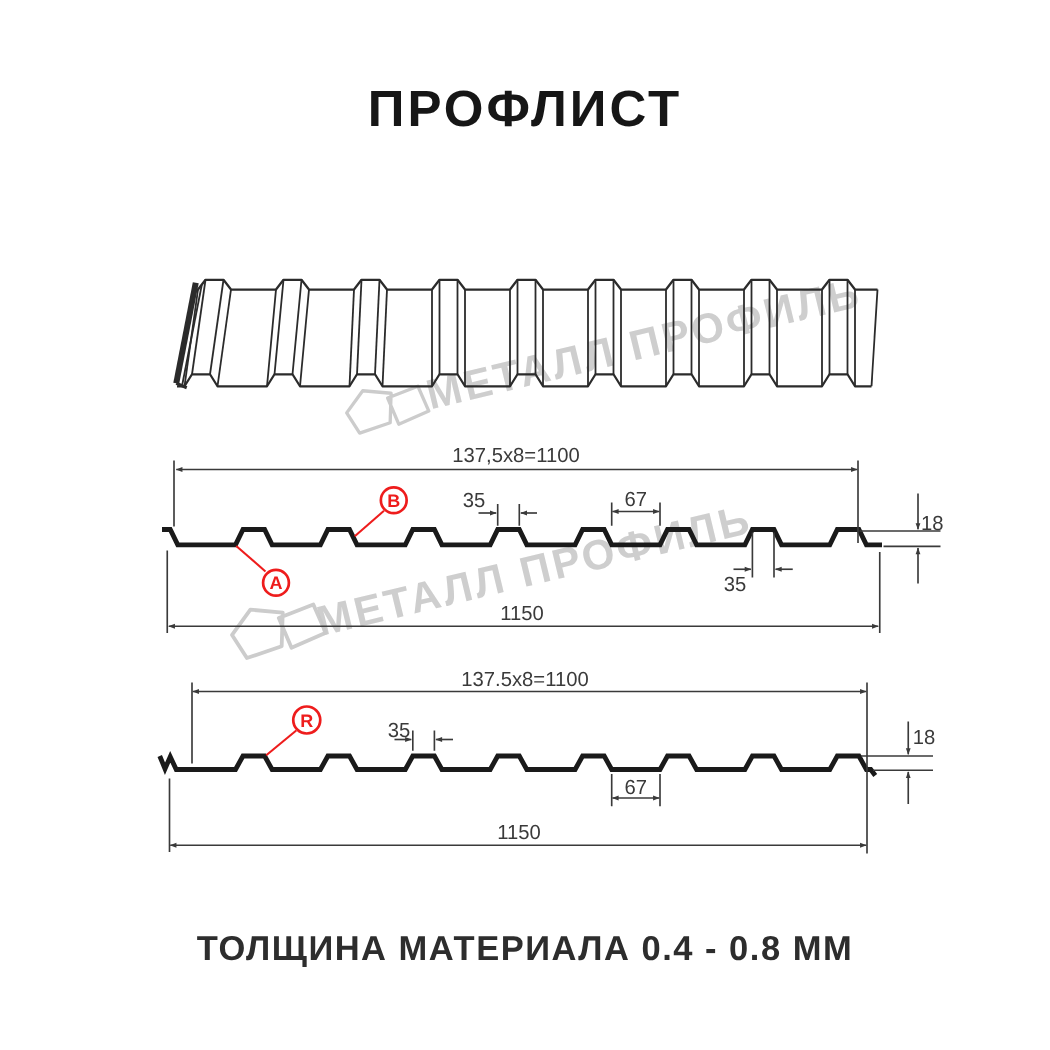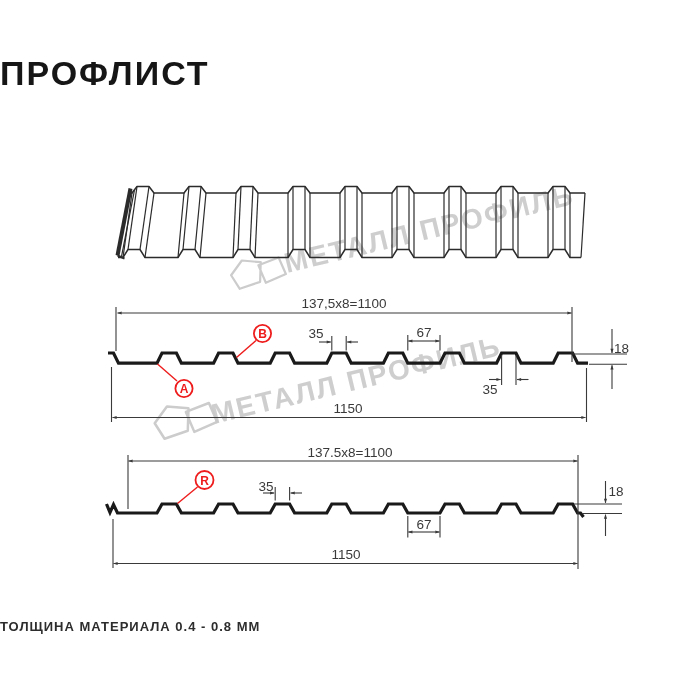--- a/index.html
+++ b/index.html
@@ -1,23 +1,23 @@
 <!DOCTYPE html>
 <html><head>
 <meta charset="utf-8">
 <style>
   html,body{margin:0;padding:0;background:#ffffff;}
   #page{position:relative;width:700px;height:700px;background:#fff;overflow:hidden;
         font-family:"Liberation Sans", sans-serif;}
-  .title{position:absolute;left:0;top:54px;width:700px;text-align:left;
+  .title{position:absolute;left:0;top:54px;width:700px;text-align:center;
          font-size:34px;font-weight:bold;letter-spacing:2px;color:#161616;}
   .subtitle{position:absolute;left:0;top:100px;width:700px;text-align:center;
          font-size:16px;font-weight:bold;letter-spacing:1px;color:#1e1e1e;}
-  .footer{position:absolute;left:0;top:619px;width:700px;
-         font-size:13px;font-weight:bold;letter-spacing:1px;color:#2d2d2d;}
+  .footer{position:absolute;left:0;top:619px;width:700px;text-align:center;
+         font-size:23px;font-weight:bold;letter-spacing:1px;color:#2d2d2d;}
   svg{position:absolute;left:0;top:0;}
   .dimtxt{font-size:13.5px;fill:#3a3a3a;}
   .redtxt{font-size:12px;font-weight:bold;fill:#ee1c1c;}
   .wmtxt{font-size:28px;font-weight:bold;letter-spacing:2px;fill:#c9c9c9;opacity:.9;}
 </style>
 </head>
 <body>
 
 <div id="page">
 

